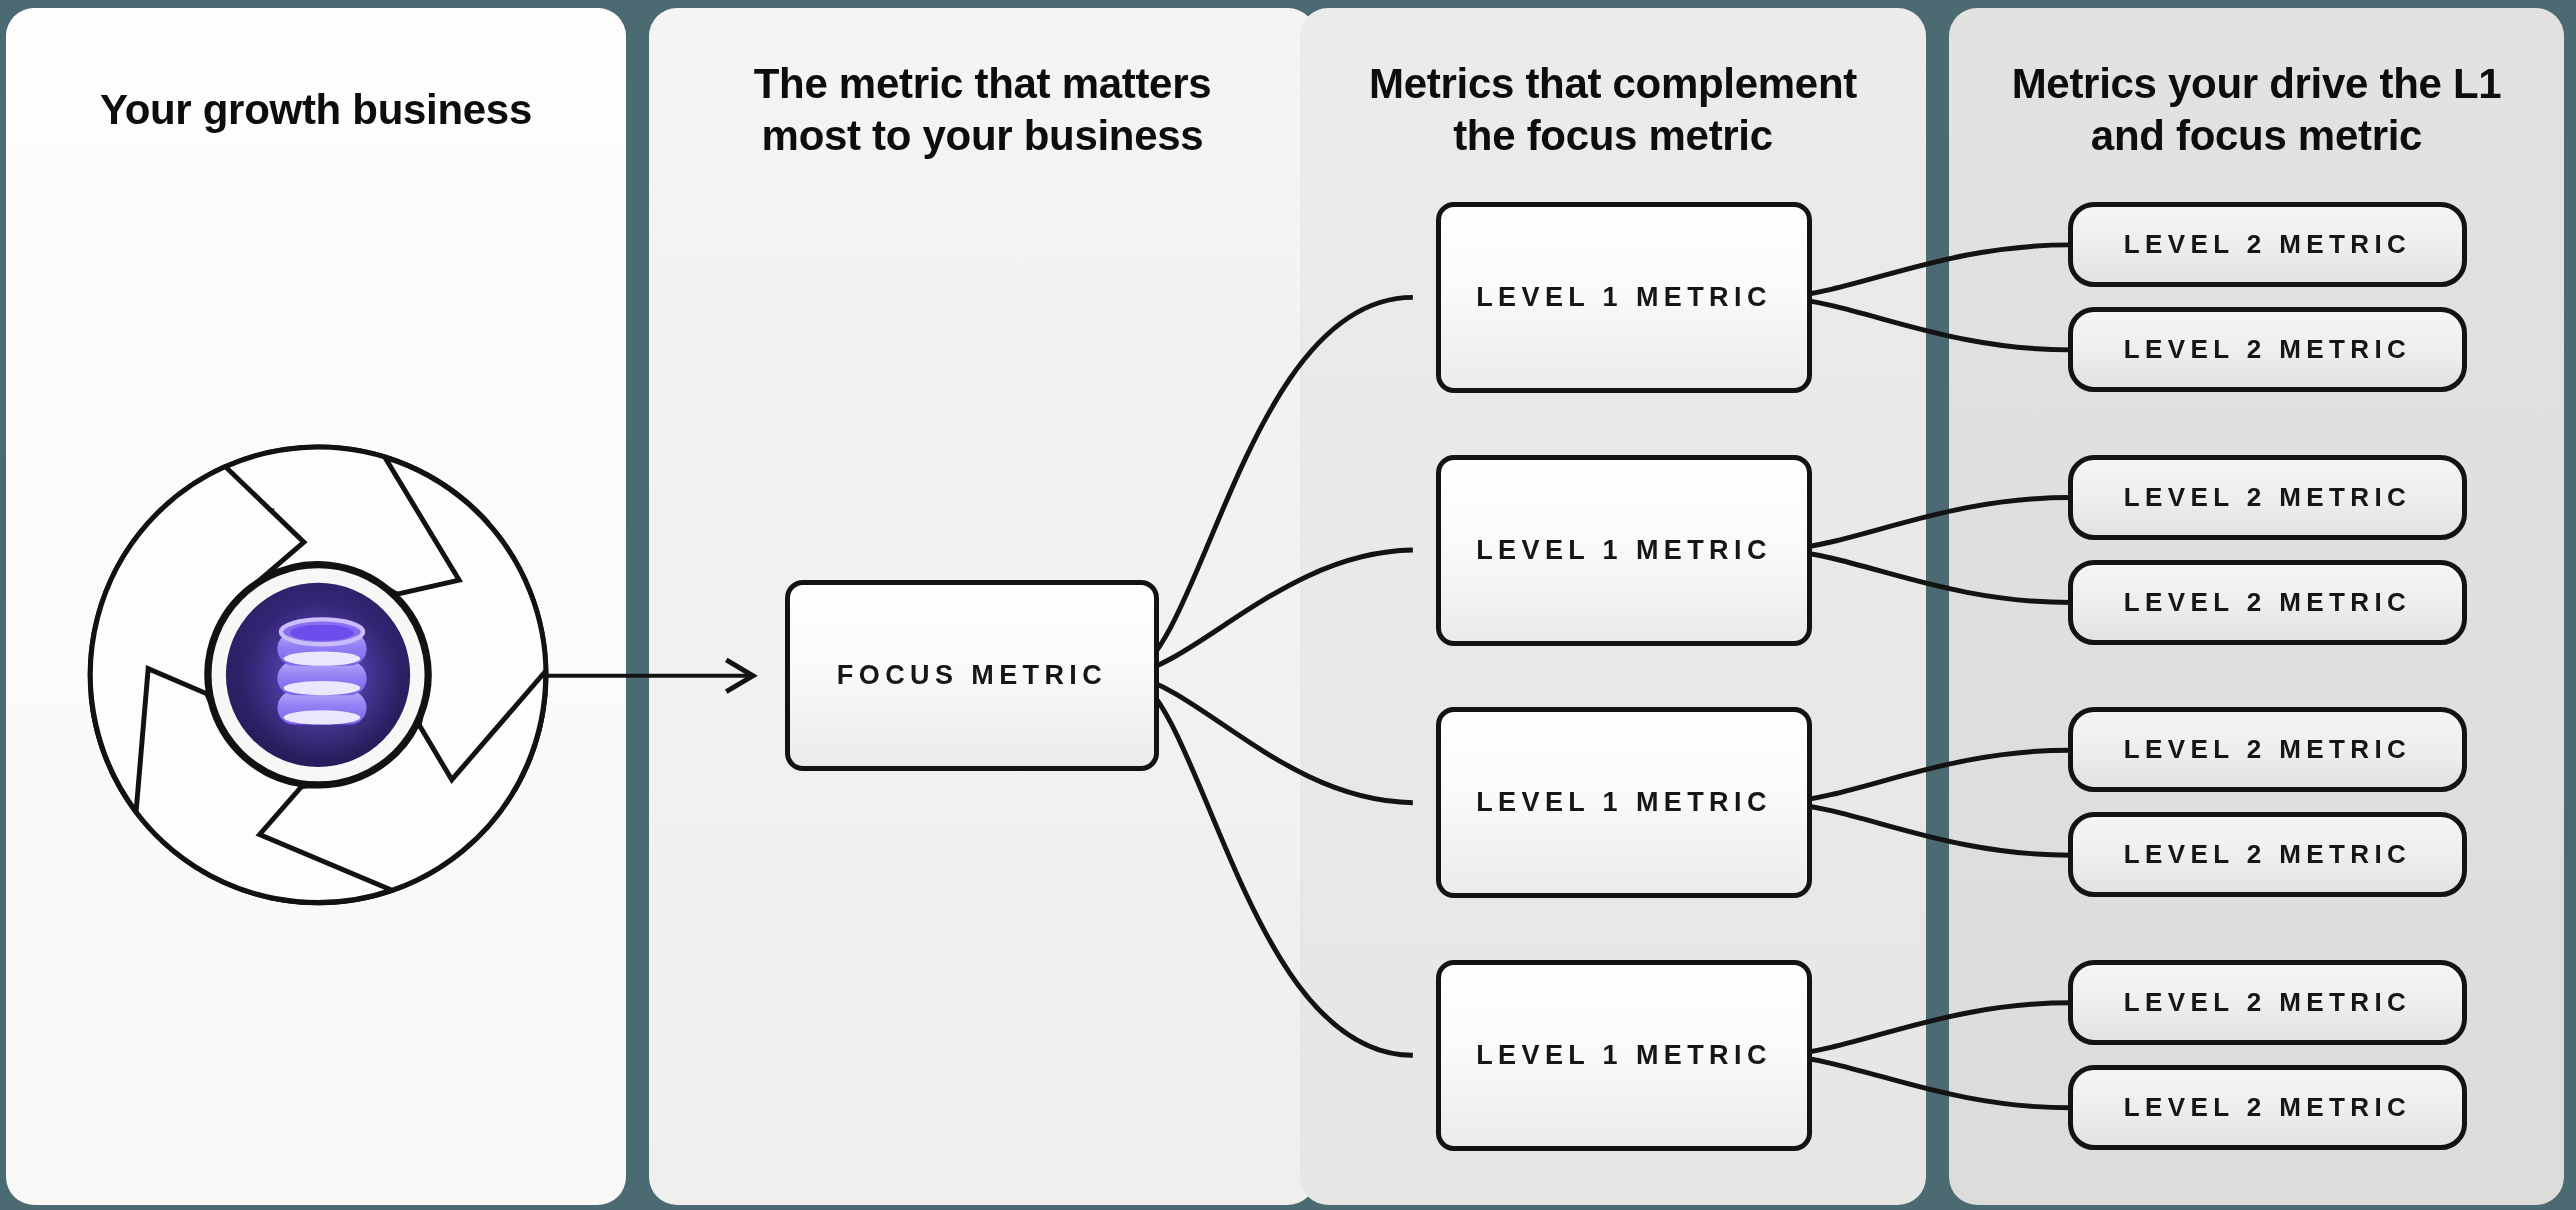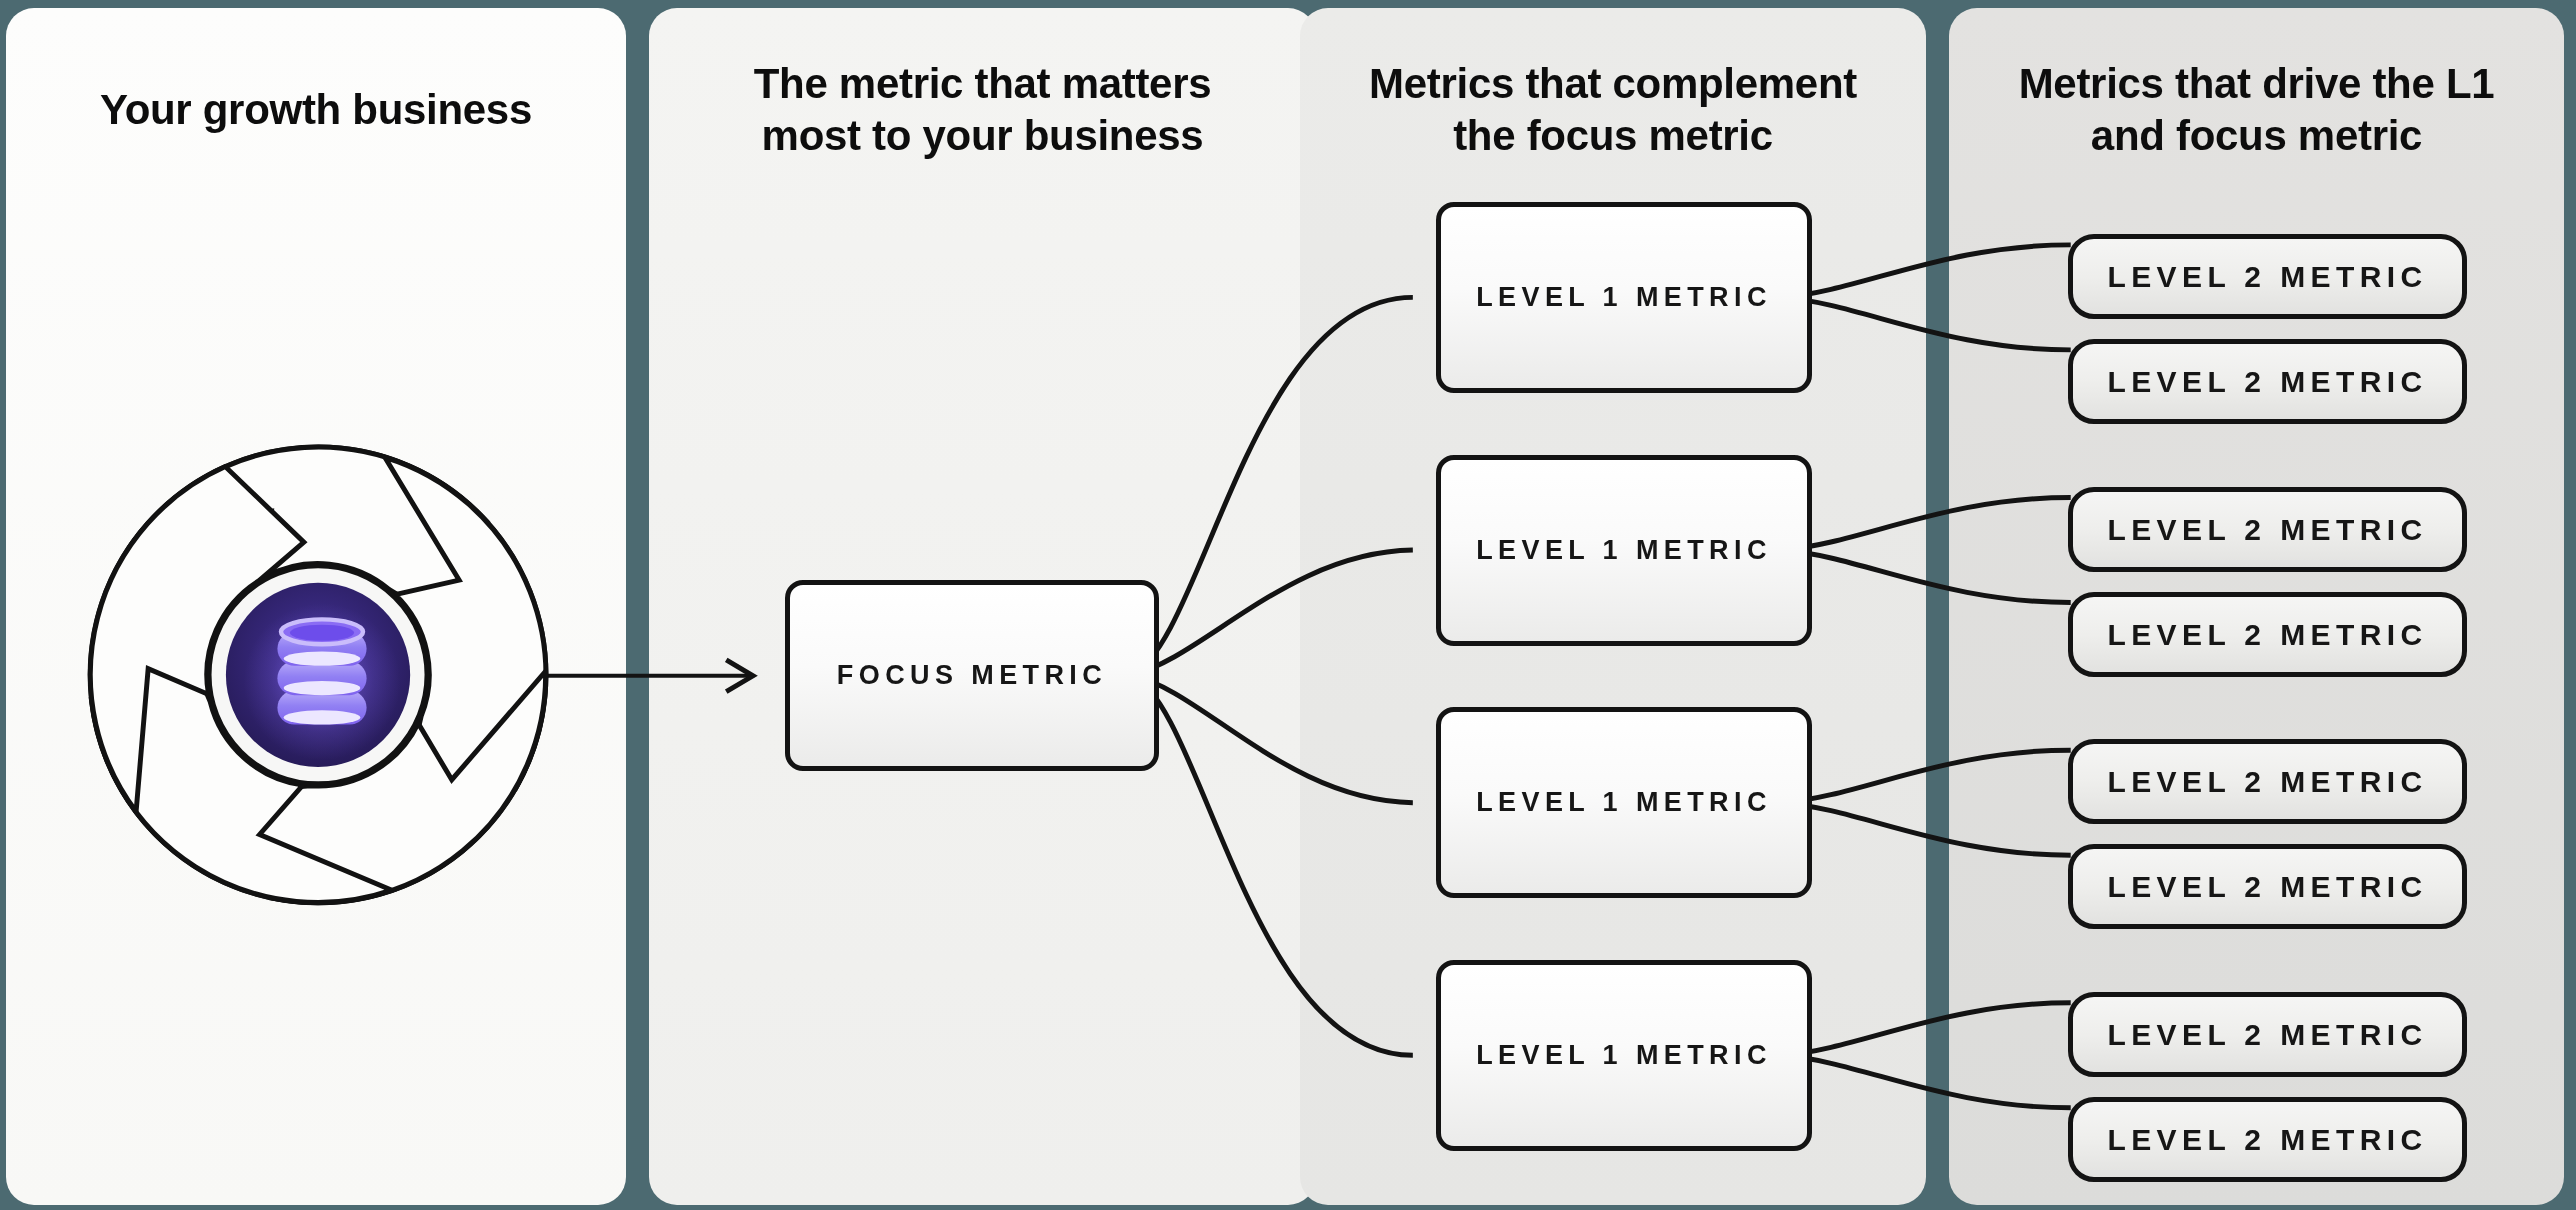--- a/index.html
+++ b/index.html
@@ -22,40 +22,40 @@
   .node{position:absolute;z-index:3;box-sizing:border-box;border:5px solid #131313;
     display:flex;align-items:center;justify-content:center;
     color:#161616;font-weight:700;}
   .node-big{width:376px;height:191px;border-radius:18px;
     background:linear-gradient(180deg,#ffffff 0%,#fafafa 45%,#ebebea 100%);
     font-size:27px;letter-spacing:5.4px;margin-left:27px;}
   .node-focus{left:758px;top:580px;width:374px;}
   .node-l1{left:1409px;}
   .node-pill{left:2068px;width:399px;height:85px;border-radius:26px;
     background:linear-gradient(180deg,#f5f5f4 0%,#eeeeec 50%,#e2e2e0 100%);
-    font-size:30px;letter-spacing:5.4px;margin-top:32px;}
+    font-size:26px;letter-spacing:5.4px;}
 </style>
 </head>
 <body>
 
 <div id="canvas">
 
   <div class="panel panel-1">
     <div class="panel-title">Your growth business</div>
   </div>
   <div class="panel panel-2">
     <div class="panel-title">The metric that matters
 most to your business</div>
   </div>
   <div class="panel panel-3">
     <div class="panel-title">Metrics that complement
 the focus metric</div>
   </div>
   <div class="panel panel-4">
-    <div class="panel-title">Metrics that drive the L1
+    <div class="panel-title">Metrics your drive the L1
 and focus metric</div>
   </div>
 
   <svg class="layer" width="2576" height="1211" viewBox="0 0 2600 1222">
     <defs>
       <radialGradient id="dg" cx="50%" cy="42%" r="62%">
         <stop offset="0%" stop-color="#4a37a2"></stop>
         <stop offset="45%" stop-color="#37287c"></stop>
         <stop offset="100%" stop-color="#251a55"></stop>
       </radialGradient>

